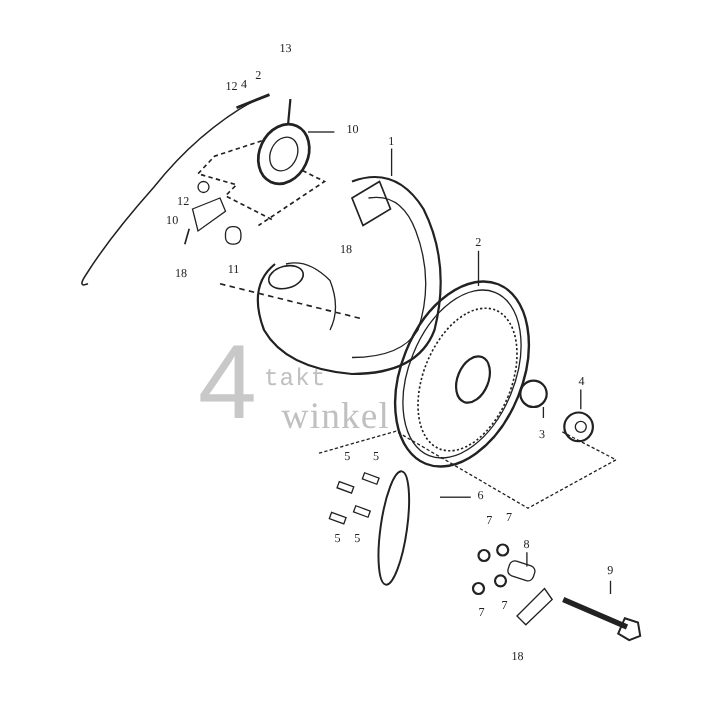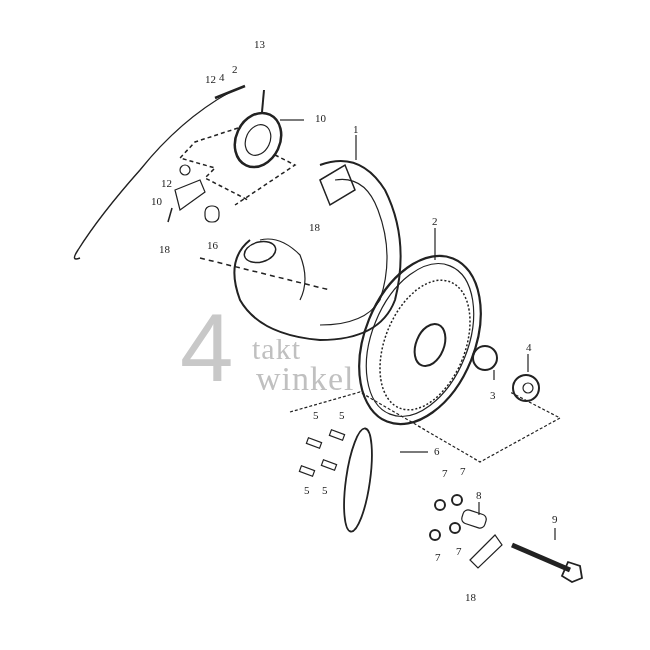--- a/index.html
+++ b/index.html
@@ -1,20 +1,20 @@
 <!DOCTYPE html>
 <html><head>
 <meta charset="utf-8">
 <style>
   html,body{margin:0;padding:0;background:#fff;}
   #canvas{position:relative;width:650px;height:650px;background:#fff;overflow:hidden;}
   svg{position:absolute;left:0;top:0;}
   .lbl{position:absolute;font-family:"Liberation Serif",serif;font-size:11px;color:#222;line-height:11px;}
   .wm-num{position:absolute;left:180px;top:300px;font-family:"Liberation Sans",sans-serif;font-size:96px;color:#c8c8c8;line-height:96px;}
-  .wm-a{position:absolute;left:252px;top:332px;font-family:Liberation Serif, serif;font-size:30px;color:#c0c0c0;letter-spacing:1px;}
+  .wm-a{position:absolute;left:240px;top:332px;font-family:Liberation Mono, monospace;font-size:22px;color:#c0c0c0;letter-spacing:1px;}
   .wm-b{position:absolute;left:256px;top:360px;font-family:"Liberation Serif",serif;font-size:34px;color:#c0c0c0;letter-spacing:1px;}
 </style>
 </head>
 <body>
 
 <div id="canvas">
   <div class="wm-num">4</div>
   <div class="wm-a">takt</div>
   <div class="wm-b">winkel</div>
 
@@ -99,21 +99,21 @@
   <span class="lbl" style="left:304px;top:485px">5</span>
   <span class="lbl" style="left:322px;top:485px">5</span>
   <span class="lbl" style="left:434px;top:446px">6</span>
   <span class="lbl" style="left:442px;top:468px">7</span>
   <span class="lbl" style="left:460px;top:466px">7</span>
   <span class="lbl" style="left:435px;top:552px">7</span>
   <span class="lbl" style="left:456px;top:546px">7</span>
   <span class="lbl" style="left:476px;top:490px">8</span>
   <span class="lbl" style="left:552px;top:514px">9</span>
   <span class="lbl" style="left:315px;top:113px">10</span>
-  <span class="lbl" style="left:207px;top:240px">16</span>
+  <span class="lbl" style="left:207px;top:240px">11</span>
   <span class="lbl" style="left:161px;top:178px">12</span>
   <span class="lbl" style="left:254px;top:39px">13</span>
   <span class="lbl" style="left:232px;top:64px">2</span>
   <span class="lbl" style="left:219px;top:72px">4</span>
   <span class="lbl" style="left:205px;top:74px">12</span>
   <span class="lbl" style="left:151px;top:196px">10</span>
   <span class="lbl" style="left:159px;top:244px">18</span>
   <span class="lbl" style="left:465px;top:592px">18</span>
   <span class="lbl" style="left:309px;top:222px">18</span>
 </div>

